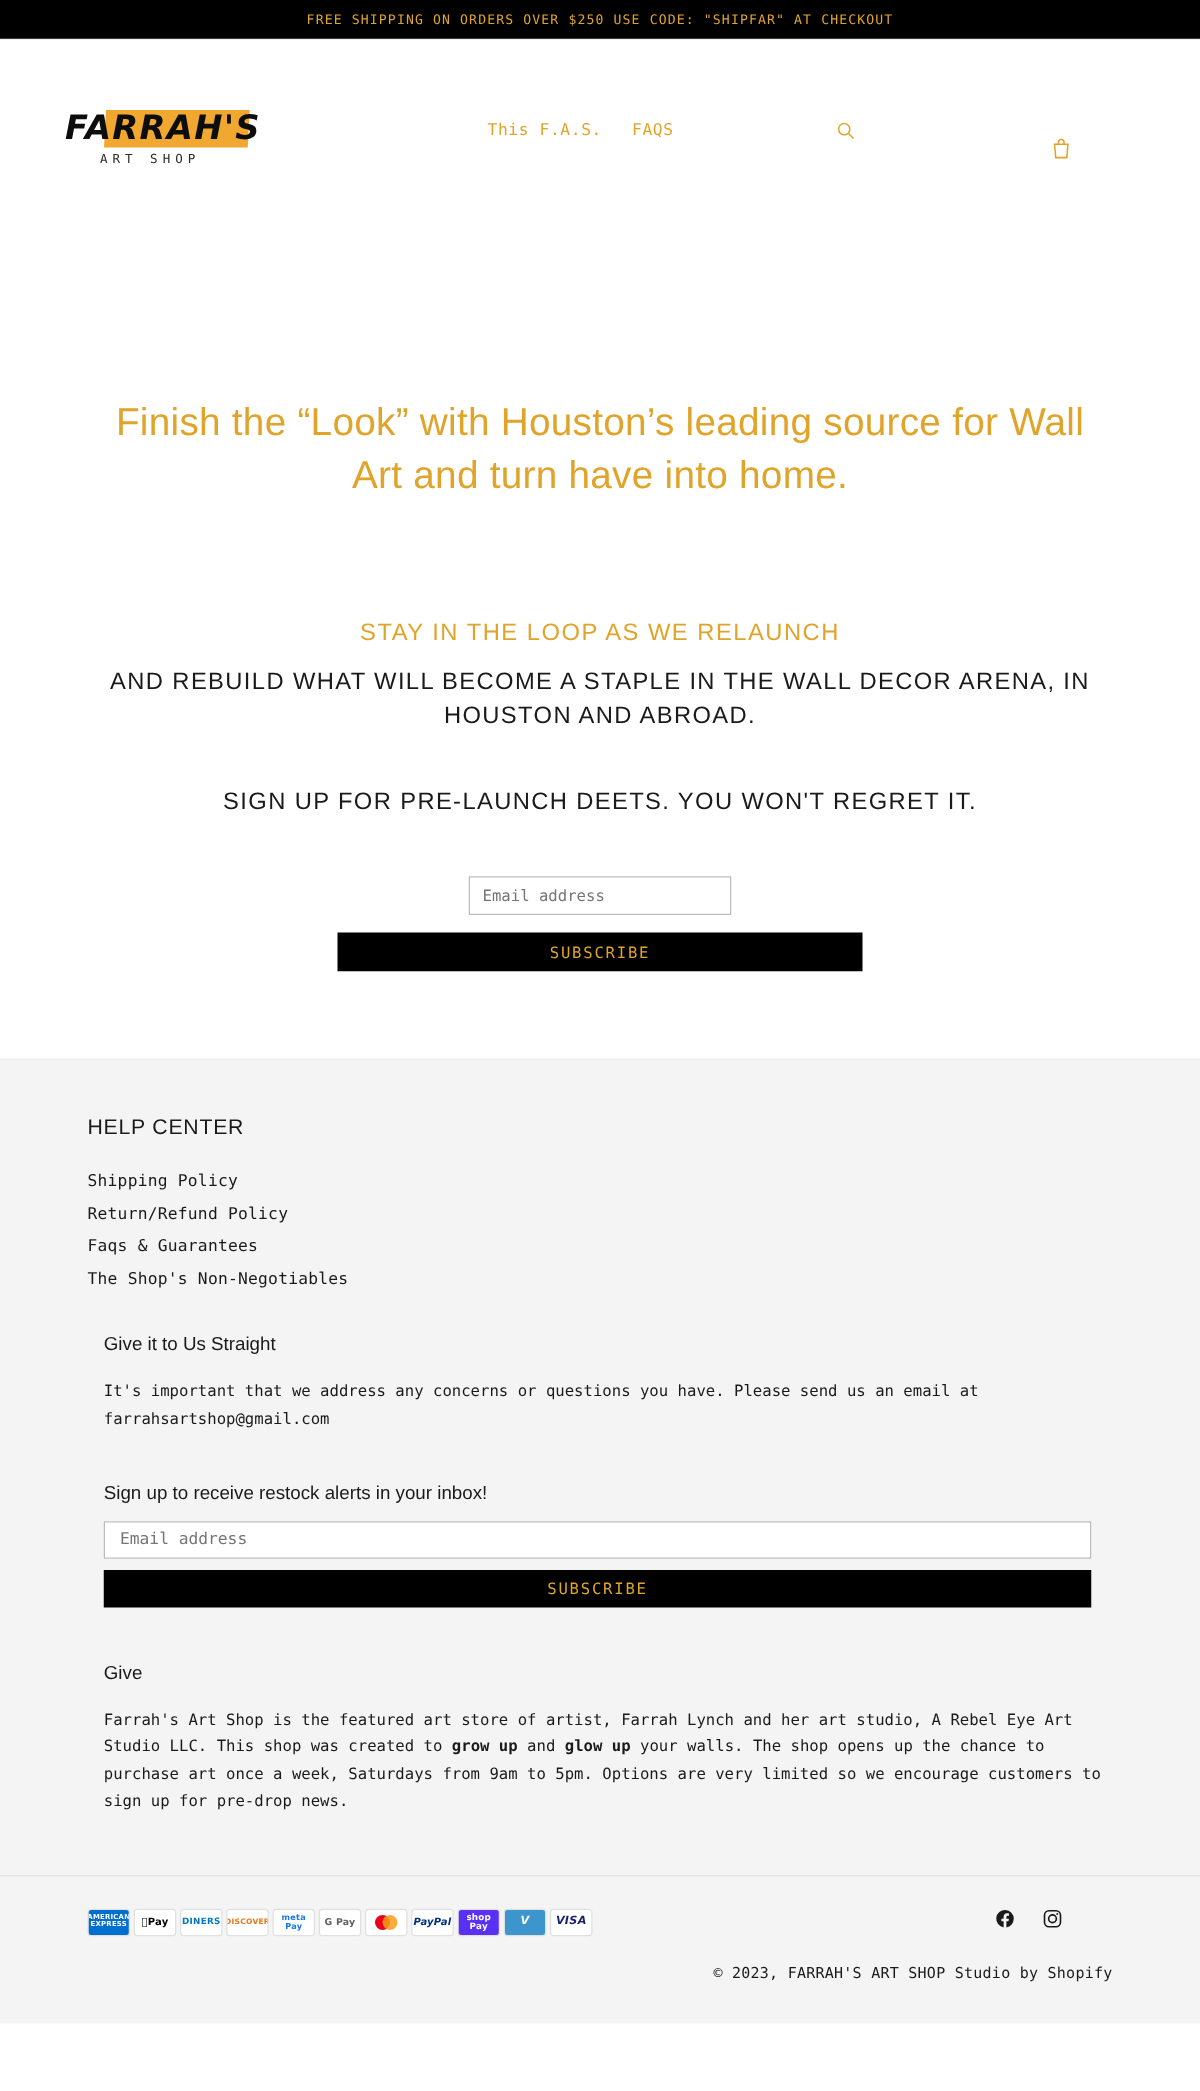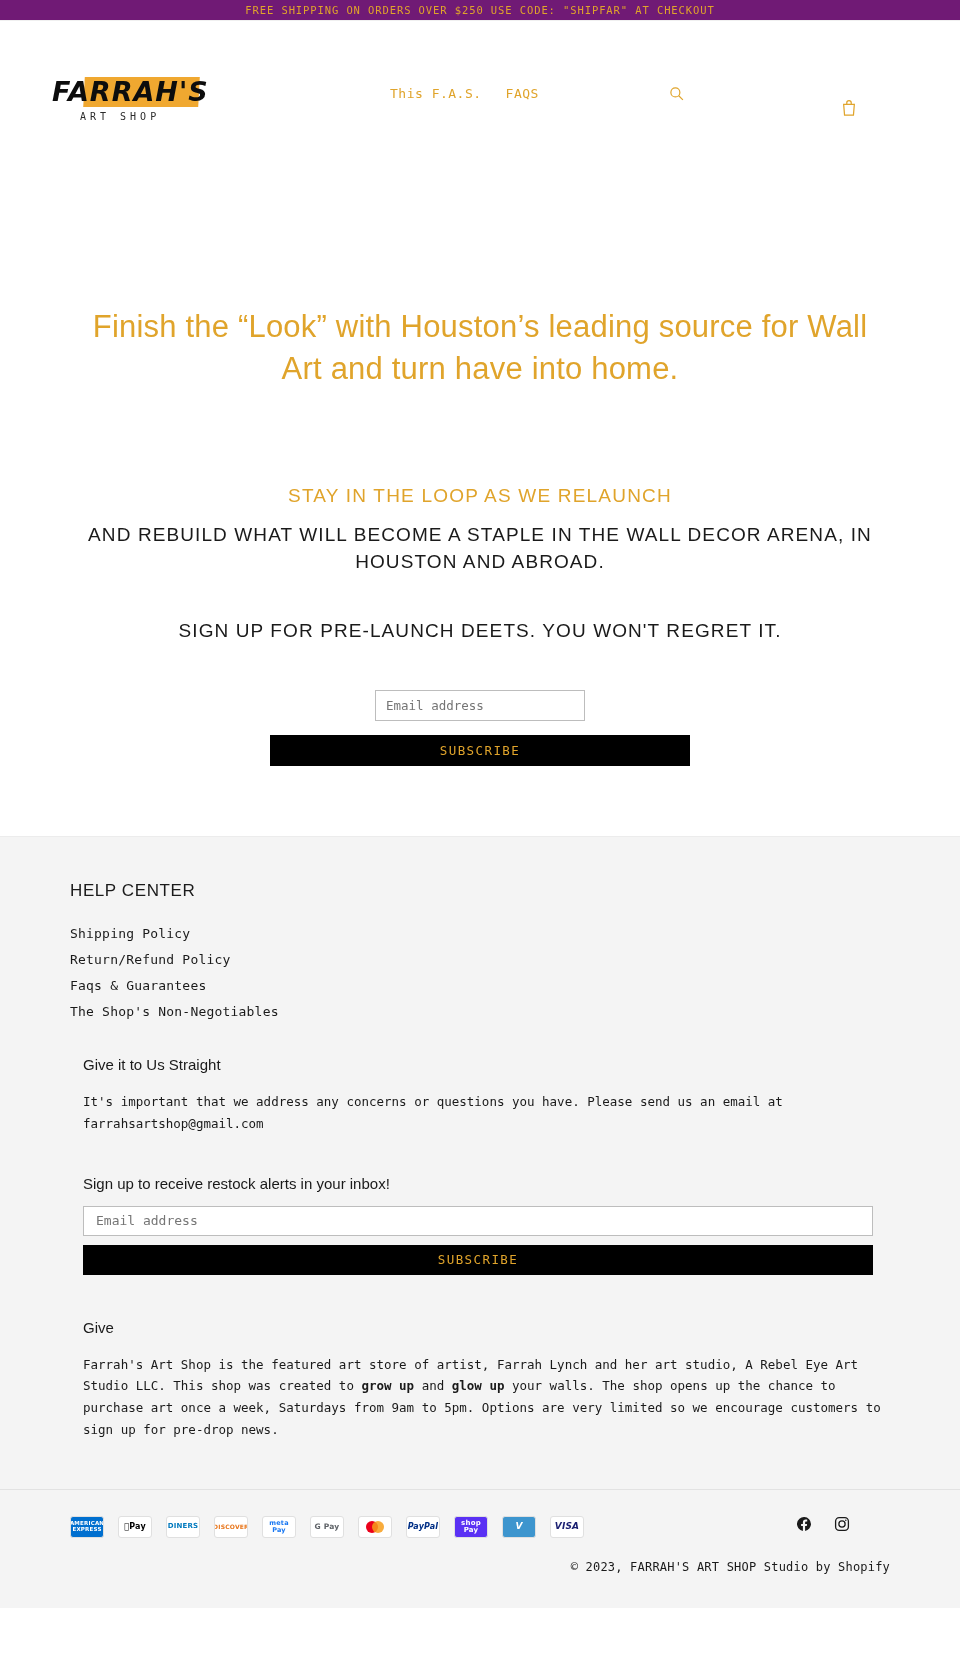--- a/index.html
+++ b/index.html
@@ -8,22 +8,22 @@
     width: 960px;
     background: #ffffff;
     font-family: "DejaVu Sans Mono", monospace;
     color: #1a1a1a;
     -webkit-font-smoothing: antialiased;
   }
   .page { width: 960px; position: relative; }
 
   
   .announcement {
-    height: 21px;
-    background: #701a75;
+    height: 32px;
+    background: #000000;
     display: flex;
     align-items: center;
     justify-content: center;
     border-bottom: 1px solid #f0f0f0;
   }
   .announcement .txt {
     font-size: 10.5px;
     letter-spacing: 0.9px;
     color: #e0a42b;
     font-family: "DejaVu Sans Mono", monospace;
@@ -282,21 +282,21 @@
   .bottom {
     border-top: 1px solid #e2e2e2;
     background: #f4f4f4;
     padding: 26px 70px 34px 70px;
   }
   .bottom-row {
     display: flex;
     align-items: flex-start;
     justify-content: space-between;
   }
-  .pay-icons { display: flex; gap: 14px; align-items: center; }
+  .pay-icons { display: flex; gap: 3px; align-items: center; }
   .pay {
     width: 34px;
     height: 22px;
     border-radius: 3px;
     background: #fff;
     border: 1px solid #e0e0e0;
     display: flex;
     align-items: center;
     justify-content: center;
     font-family: "DejaVu Sans", sans-serif;

